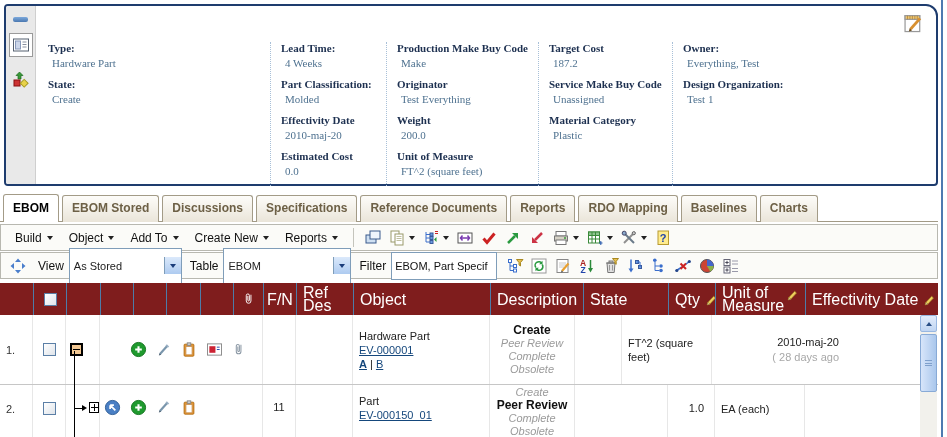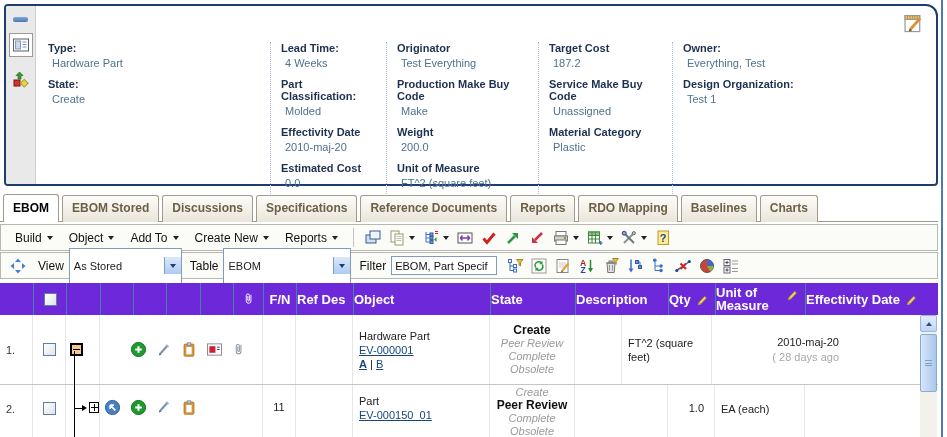--- a/index.html
+++ b/index.html
@@ -18,21 +18,21 @@
   .sideicon { margin-top:11px; width:24px; height:24px; display:flex; align-items:center;
               justify-content:center; cursor:pointer; }
   .sideicon.sel { background:#fff; border:1px solid #9a9a9a; }
   .ptitle { position:absolute; left:44px; top:9px; font-size:17px; font-weight:bold; color:#17305f; }
   .editbtn { position:absolute; right:12px; top:6px; width:22px; height:22px; cursor:pointer; }
 
   .props { position:absolute; left:40px; top:36px; right:8px; display:flex; }
   .pcol { padding:0 6px 0 2px; }
   .pcol + .pcol { border-left:1px dotted #a8c0d8; padding-left:10px; }
   .pc0 { width:224px; } .pc1 { width:116px; } .pc2 { width:152px; } .pc3 { width:134px; } .pc4 { flex:1; }
-  .fld { margin-bottom:9px; }
+  .fld { margin-bottom:9px;font-family:Liberation Serif, serif; }
   .flbl { font-weight:bold; color:#1d3050; }
   .fval { color:#4f7290; margin-left:4px; margin-top:3px; }
 
   
   .tabline { position:absolute; left:0; top:221px; width:938px; height:1px; background:#a29a86; }
   .tabs { position:absolute; left:3px; top:195px; height:27px; display:flex; gap:3px; }
   .tab { padding:5px 9px 3px; border:1px solid #a39b87; border-bottom:none; border-radius:3px 3px 0 0;
          background:linear-gradient(#fdfcf9,#eae5d9); color:#6d6046; font-weight:bold; font-size:12px;
          cursor:pointer; position:relative; }
   .tab.active { background:#fff; color:#000; z-index:3; padding-top:6px; margin-top:-1px; }
@@ -49,27 +49,27 @@
   .tbi { display:flex; align-items:center; justify-content:center; width:20px; height:20px;
          margin:0 2px; cursor:pointer; }
   .tbi.wcar { width:30px; gap:3px; }
   .lab { margin:0 5px 0 8px; font-size:12px; color:#111; }
   .xpsel { display:flex; align-items:center; height:36px; border:1px solid #7f9db9; background:#fff; cursor:pointer; }
   .xpsel .sval { flex:1; padding:0 4px; white-space:nowrap; overflow:hidden; }
   .xpbtn { width:17px; height:17px; background:linear-gradient(#dbe9fb,#aecbf0); border-left:1px solid #7f9db9;
            display:flex; align-items:center; justify-content:center; }
   .xpbtn .caret { border-top-color:#1a3c7a; }
   .selview { width:113px; } .seltable { width:128px; }
-  .xpinput { width:106px; height:19px; border:1px solid #7f9db9; padding:0 3px; font-family:"Liberation Sans",sans-serif;
+  .xpinput { width:106px; height:28px; border:1px solid #7f9db9; padding:0 3px; font-family:"Liberation Sans",sans-serif;
              font-size:11px; color:#111; }
 
   
-  .thead { position:absolute; left:0; top:283px; width:938px; height:32px; background:#6d28d9;
-           display:flex; color:#fff; font-weight:bold; font-size:13px; }
-  .th { display:flex; align-items:center; border-left:1px solid #4d7ca8; padding-left:0; line-height:13px; }
+  .thead { position:absolute; left:0; top:283px; width:938px; height:32px; background:#7f1d1d;
+           display:flex; color:#fff; font-weight:normal; font-size:16px; }
+  .th { display:flex; align-items:center; border-left:1px solid #4d7ca8; padding-left:6px; line-height:13px; }
   .th:first-child { border-left:none; }
   .tr { position:absolute; left:0; display:flex; background:#fff; border-bottom:1px solid #c6c6c6; }
   .row1 { top:315px; height:70px; width:938px; }
   .row2 { top:385px; height:80px; width:938px; }
   .td { display:flex; align-items:center; border-right:1px solid #e7e7e7; padding-left:6px; }
   .td:last-child { border-right:none; }
   .c0{width:33px;} .c1{width:33px;} .c2{width:34px;} .c3{width:33px;} .c4{width:33px;} .c5{width:34px;}
   .c6{width:33px;} .c7{width:30px;} .c8{width:33px;} .c9{width:57px;} .c10{width:137px;} .c11{width:85px;}
   .c12{width:93px;} .c13{width:47px;} .c14{width:90px;} .c15{width:133px;}
   .ctr { justify-content:center; padding-left:0; }
@@ -176,26 +176,26 @@
             <div class="flbl">Effectivity Date</div>
             <div class="fval">2010-maj-20</div>
           </div>
         <div class="fld">
             <div class="flbl">Estimated Cost</div>
             <div class="fval">0.0</div>
           </div>
       </div>
       <div class="pcol pc2">
         <div class="fld">
+            <div class="flbl">Production Make Buy Code</div>
+            <div class="fval">Make</div>
+          </div>
+        <div class="fld">
             <div class="flbl">Originator</div>
             <div class="fval">Test Everything</div>
-          </div>
-        <div class="fld">
-            <div class="flbl">Production Make Buy Code</div>
-            <div class="fval">Make</div>
           </div>
         <div class="fld">
             <div class="flbl">Weight</div>
             <div class="fval">200.0</div>
           </div>
         <div class="fld">
             <div class="flbl">Unit of Measure</div>
             <div class="fval">FT^2 (square feet)</div>
           </div>
       </div>
@@ -463,22 +463,22 @@
     <div class="th c5"></div>
     <div class="th c6"></div>
     <div class="th c7 ctr">
       <svg width="14" height="16" viewBox="0 0 18 18">
           <path d="M11.5 3.5 V11.5 a3 3 0 0 1 -6 0 V4.5 a2 2 0 0 1 4 0 V10.5 a1 1 0 0 1 -2 0 V5" stroke="#fff" fill="none" stroke-width="1.2"></path>
         </svg>
     </div>
     <div class="th c8 ctr">F/N</div>
     <div class="th c9">Ref Des</div>
     <div class="th c10">Object</div>
+    <div class="th c12">Description</div>
     <div class="th c11">State</div>
-    <div class="th c12">Description</div>
     <div class="th c13">
       <span>Qty</span>
       <svg class="hpencil" width="13" height="13" viewBox="0 0 18 18">
           <path d="M4 13 L12 4.5 L14.5 7 L6.5 15.5 z" fill="#f0d060" stroke="#a08020"></path>
           <path d="M4 13 l-1 3.5 3.5 -1 z" fill="#fff" stroke="#a08020"></path>
         </svg>
     </div>
     <div class="th c14 uomh">
       <span class="uomlbl">Unit of Measure</span>
       <svg class="hpencil" width="13" height="13" viewBox="0 0 18 18">

